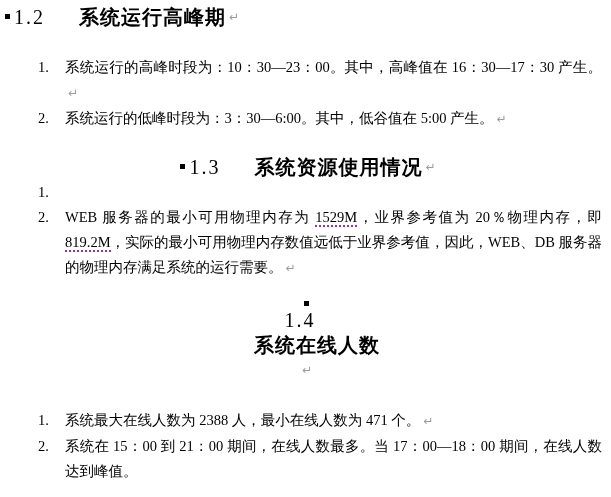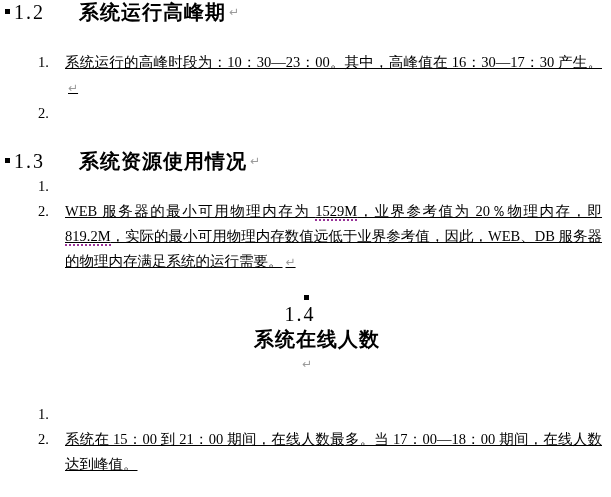--- a/index.html
+++ b/index.html
@@ -57,33 +57,32 @@
   
   .li { display: flex; }
   .li .num {
     flex: none;
     width: 27px;
     margin-left: 38px;
   }
   .li .txt {
     width: 537px;
     text-align: justify;
-    text-decoration: underline;
   }
 
   
   .smarttag {
     border-bottom: 2px dotted #993399;
     padding-bottom: 0px;
   }
 
   
-  .s12 .heading { }
+  .s12 .heading { padding-top: 5px; }
   .s12 .list    { margin-top: 25px; }
-  .s13 .heading { margin-top: 23px; }
+  .s13 .heading { margin-top: 23px; justify-content: center; }
   .s14 .heading { margin-top: 20px; flex-direction: column; }
   .s14 .list    { margin-top: 25px; }
 </style>
 </head>
 <body>
 
 <div class="doc">
 
   <div class="s12">
     <div class="heading">
@@ -92,20 +91,21 @@
       <span class="h-title">系统运行高峰期</span>
       <span class="pmark">↵</span>
     </div>
     <div class="list">
       <div class="li">
         <span class="num">1.</span>
         <span class="txt"><span>系统运行的高峰时段为：10：30—23：00。其中，高峰值在 16：30—17：30 产生。</span><span class="pmark">↵</span></span>
       </div>
       <div class="li">
         <span class="num">2.</span>
+        <span class="txt"><span>系统运行的低峰时段为：3：30—6:00。其中，低谷值在 5:00 产生。</span><span class="pmark">↵</span></span>
       </div>
     </div>
   </div>
 
   <div class="s13">
     <div class="heading">
       <span class="h-square"></span>
       <span class="h-num">1.3</span>
       <span class="h-title">系统资源使用情况</span>
       <span class="pmark">↵</span>
@@ -124,20 +124,21 @@
   <div class="s14">
     <div class="heading">
       <span class="h-square"></span>
       <span class="h-num">1.4</span>
       <span class="h-title">系统在线人数</span>
       <span class="pmark">↵</span>
     </div>
     <div class="list">
       <div class="li">
         <span class="num">1.</span>
+        <span class="txt"><span>系统最大在线人数为 2388 人，最小在线人数为 471 个。</span><span class="pmark">↵</span></span>
       </div>
       <div class="li">
         <span class="num">2.</span>
         <span class="txt"><span>系统在 15：00 到 21：00 期间，在线人数最多。当 17：00—18：00 期间，在线人数达到峰值。</span></span>
       </div>
     </div>
   </div>
 
 </div>
 

